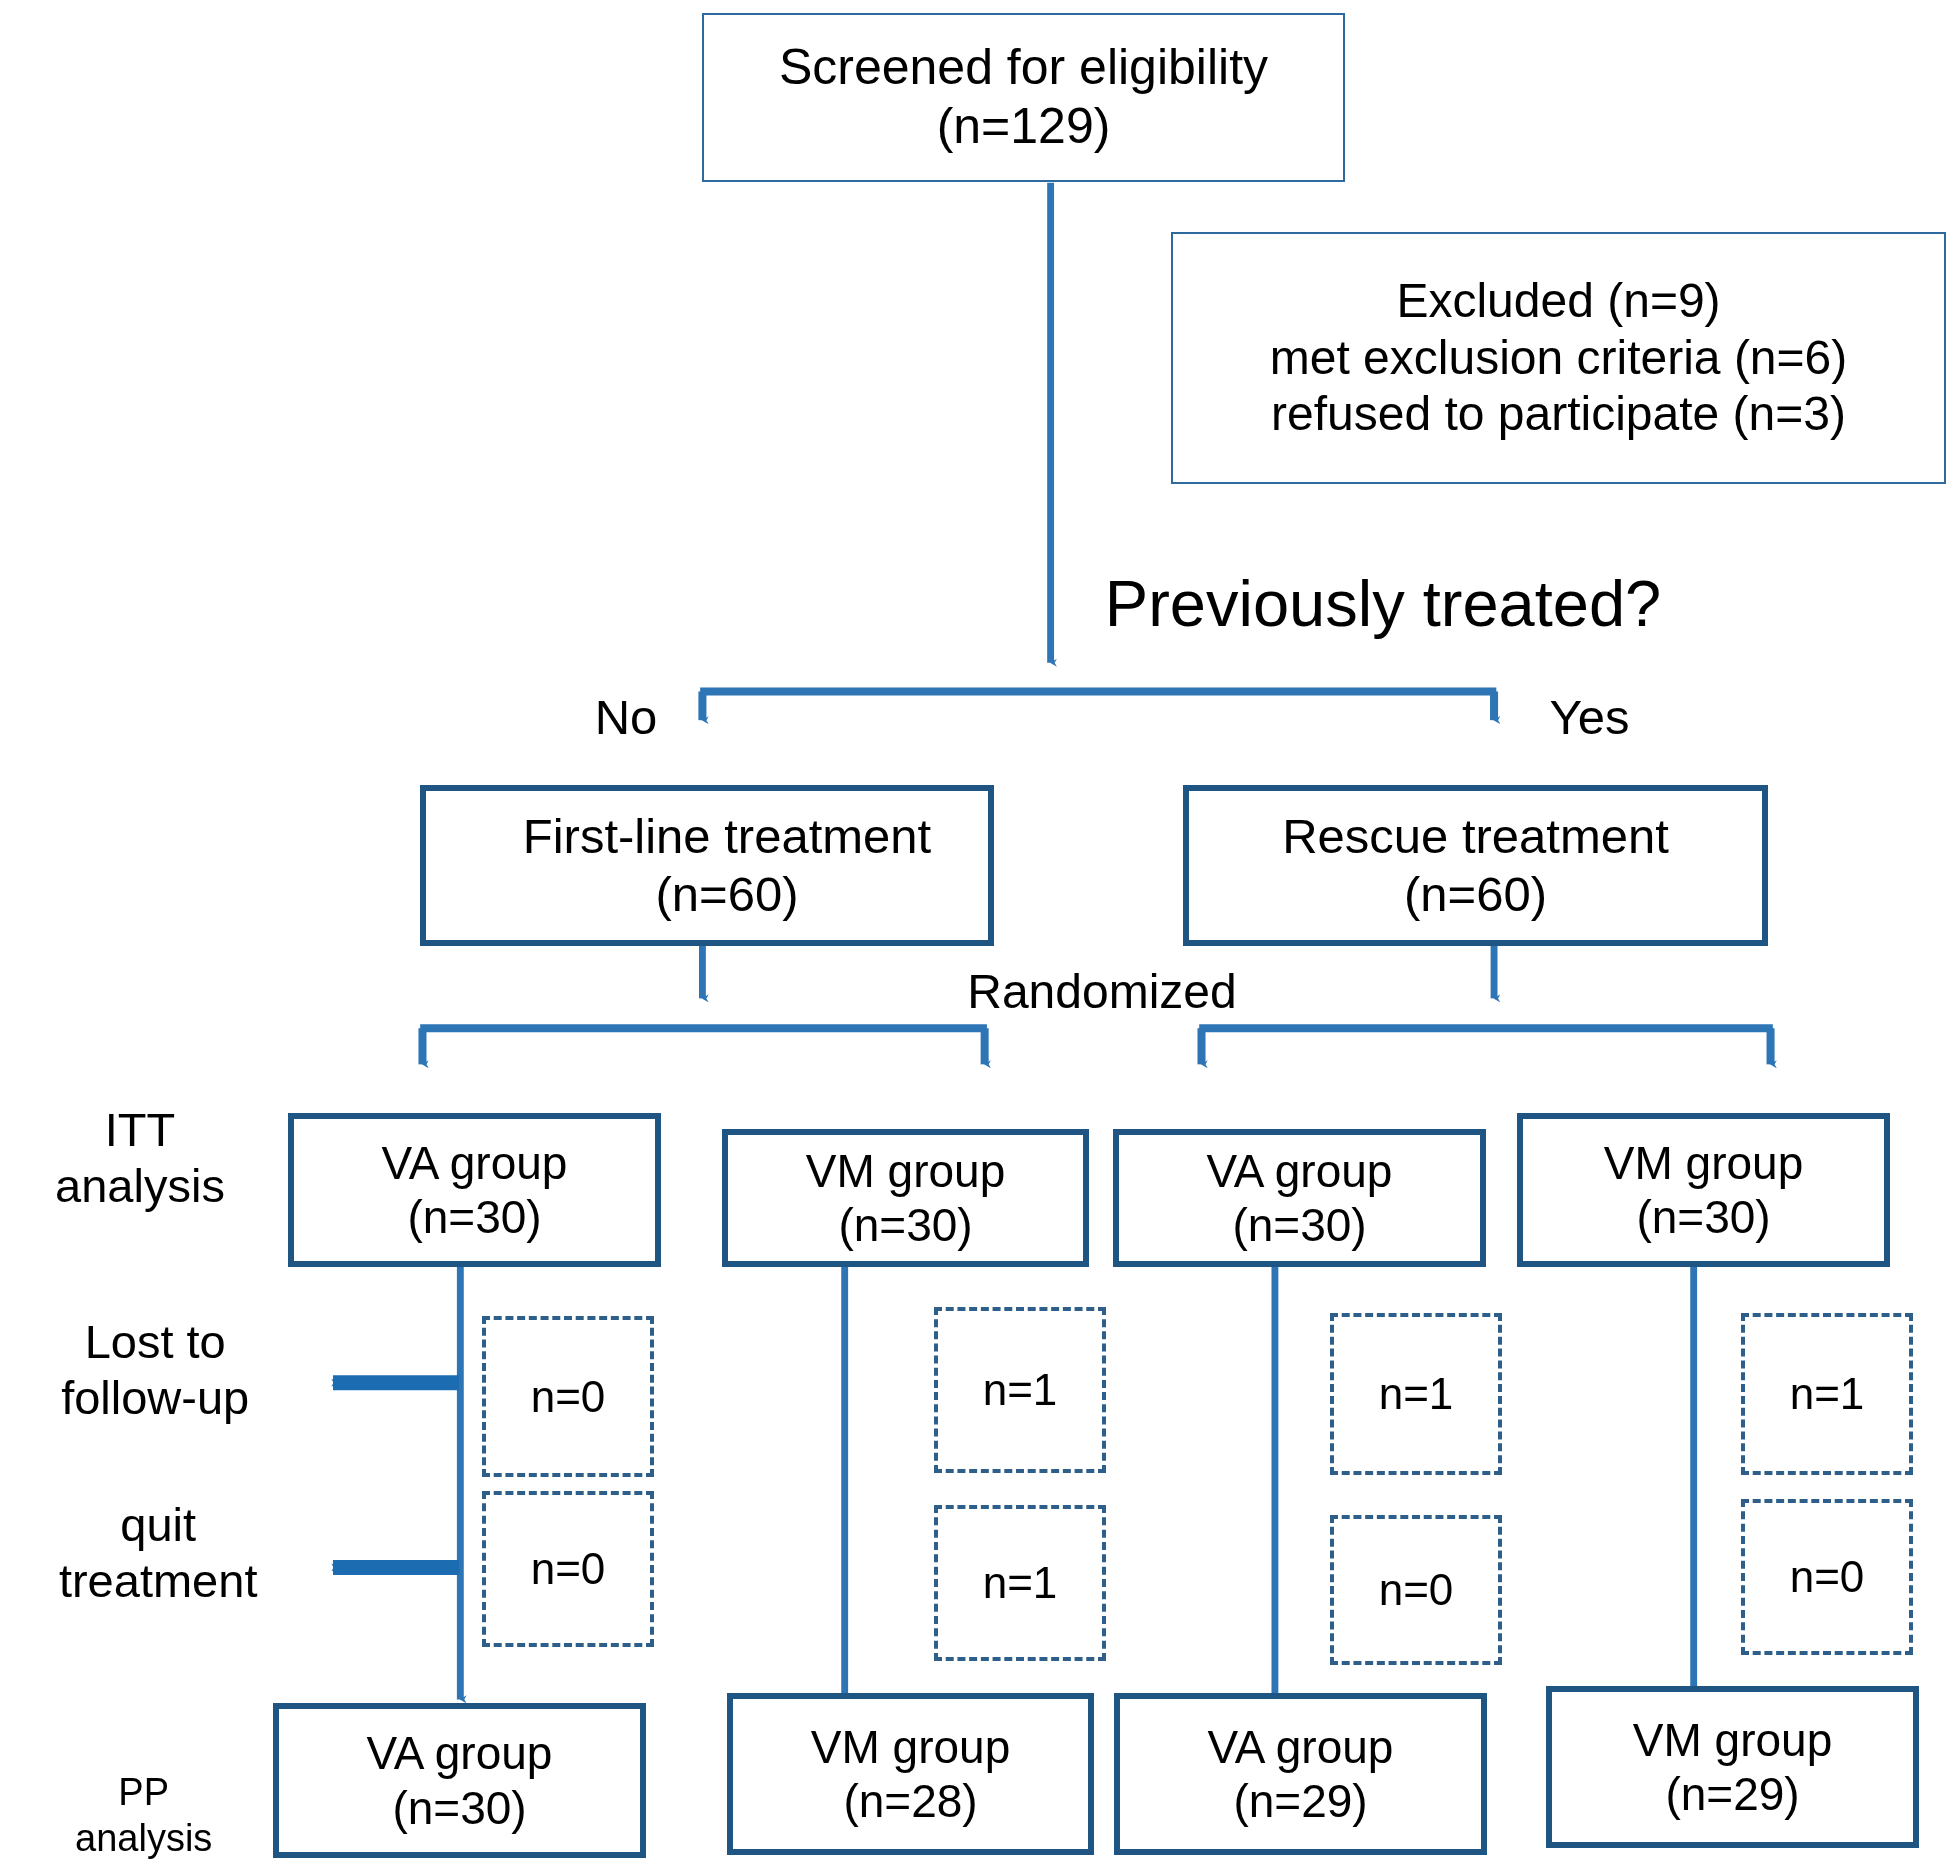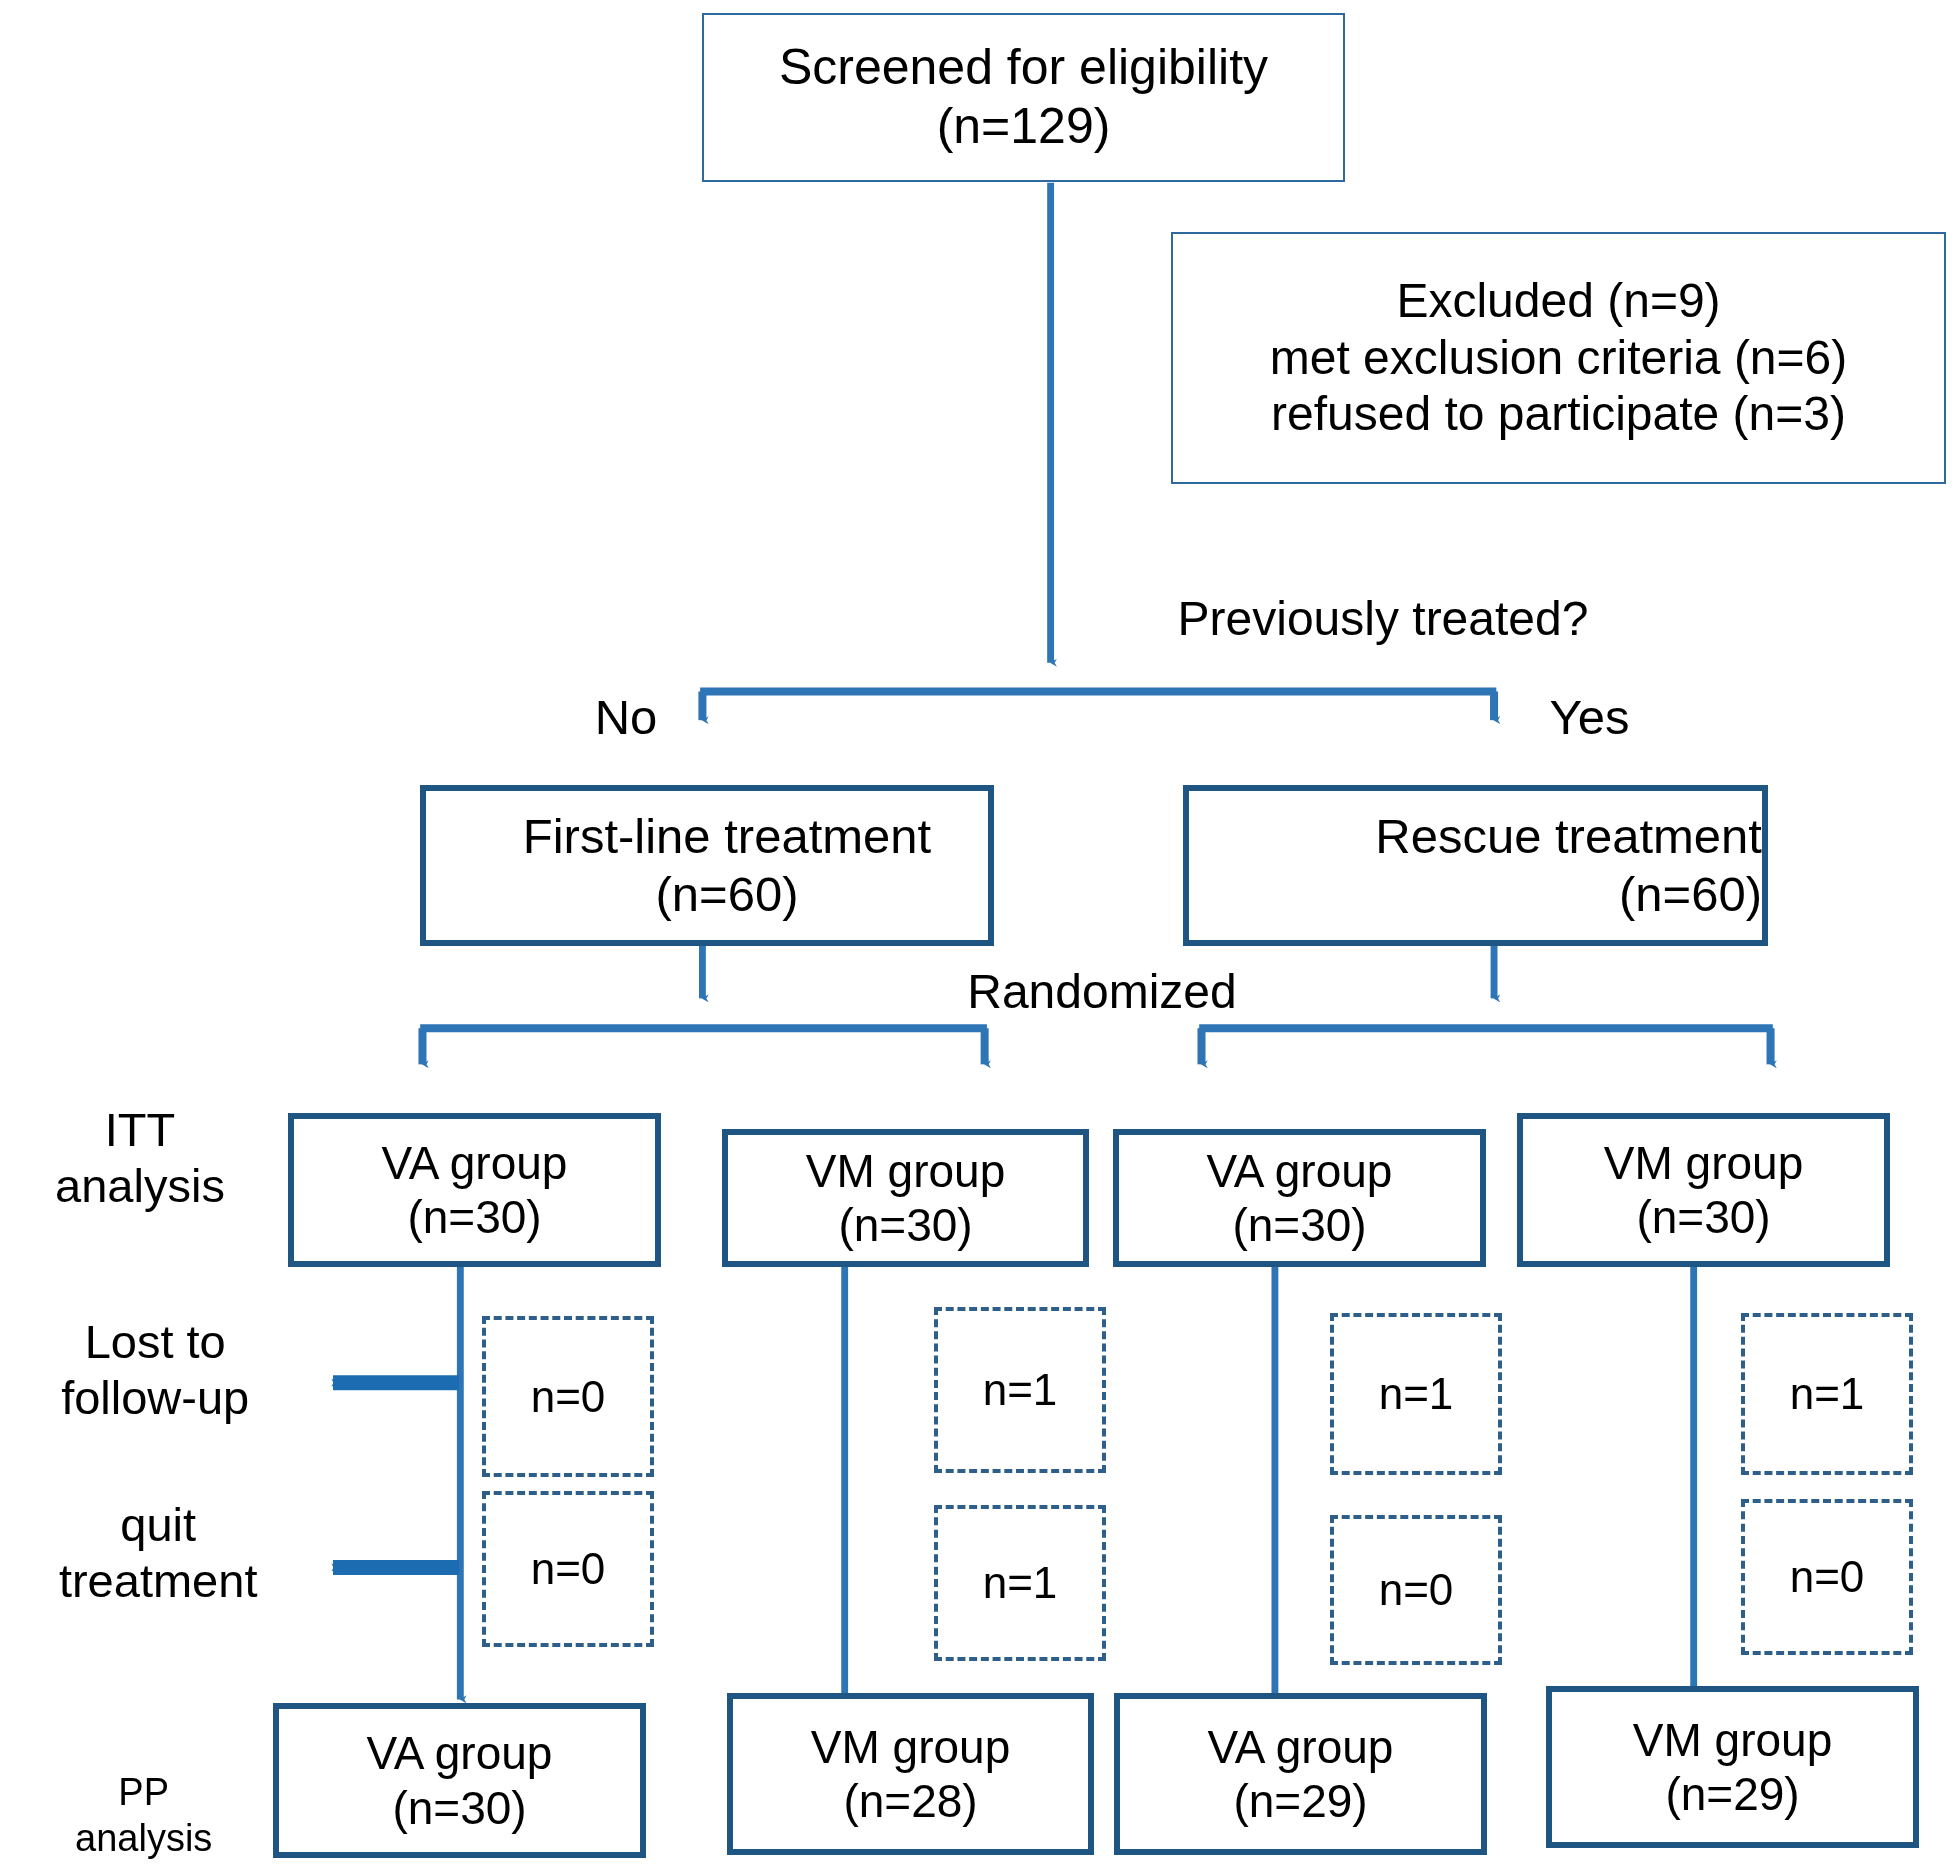--- a/index.html
+++ b/index.html
@@ -122,21 +122,21 @@
     <span class="ln">Excluded (n=9)</span>
     <span class="ln">met exclusion criteria (n=6)</span>
     <span class="ln">refused to participate (n=3)</span>
   </div>
 
   <div class="node thick" style="left:414px; top:785px; width:574px; height:161px; font-size:49px;padding-left:40px;">
     <span class="ln">First-line treatment</span>
     <span class="ln">(n=60)</span>
   </div>
 
-  <div class="node thick" style="left:1177px; top:785px; width:585px; height:161px; font-size:49px;align-items:flex-end;">
+  <div class="node thick" style="left:1177px; top:785px; width:585px; height:161px; font-size:49px;">
     <span class="ln">Rescue treatment</span>
     <span class="ln">(n=60)</span>
   </div>
 
   <div class="node thick" style="left:282px; top:1113px; width:373px; height:154px; font-size:46px;">
     <span class="ln">VA group</span>
     <span class="ln">(n=30)</span>
   </div>
   <div class="node thick" style="left:716px; top:1129px; width:367px; height:138px; font-size:46px;">
     <span class="ln">VM group</span>
@@ -187,21 +187,21 @@
   </div>
   <div class="node thick" style="left:1108px; top:1693px; width:373px; height:162px; font-size:46px;">
     <span class="ln">VA group</span>
     <span class="ln">(n=29)</span>
   </div>
   <div class="node thick" style="left:1540px; top:1686px; width:373px; height:162px; font-size:46px;">
     <span class="ln">VM group</span>
     <span class="ln">(n=29)</span>
   </div>
 
-  <div class="lbl" style="left:1090px; top:590px; width:574px; font-size:48px;">Previously treated?</div>
+  <div class="lbl" style="left:1090px; top:565px; width:574px; font-size:65px;">Previously treated?</div>
 
   <div class="lbl" style="left:551px; top:688px; width:138px; font-size:49px;">No</div>
 
   <div class="lbl" style="left:1509px; top:688px; width:149px; font-size:49px;">Yes</div>
 
   <div class="lbl" style="left:895px; top:963px; width:402px; font-size:48px;">Randomized</div>
 
   <div class="lbl left" style="left:2px; top:1102px; width:264px; font-size:47px;">ITT
 analysis</div>
 

